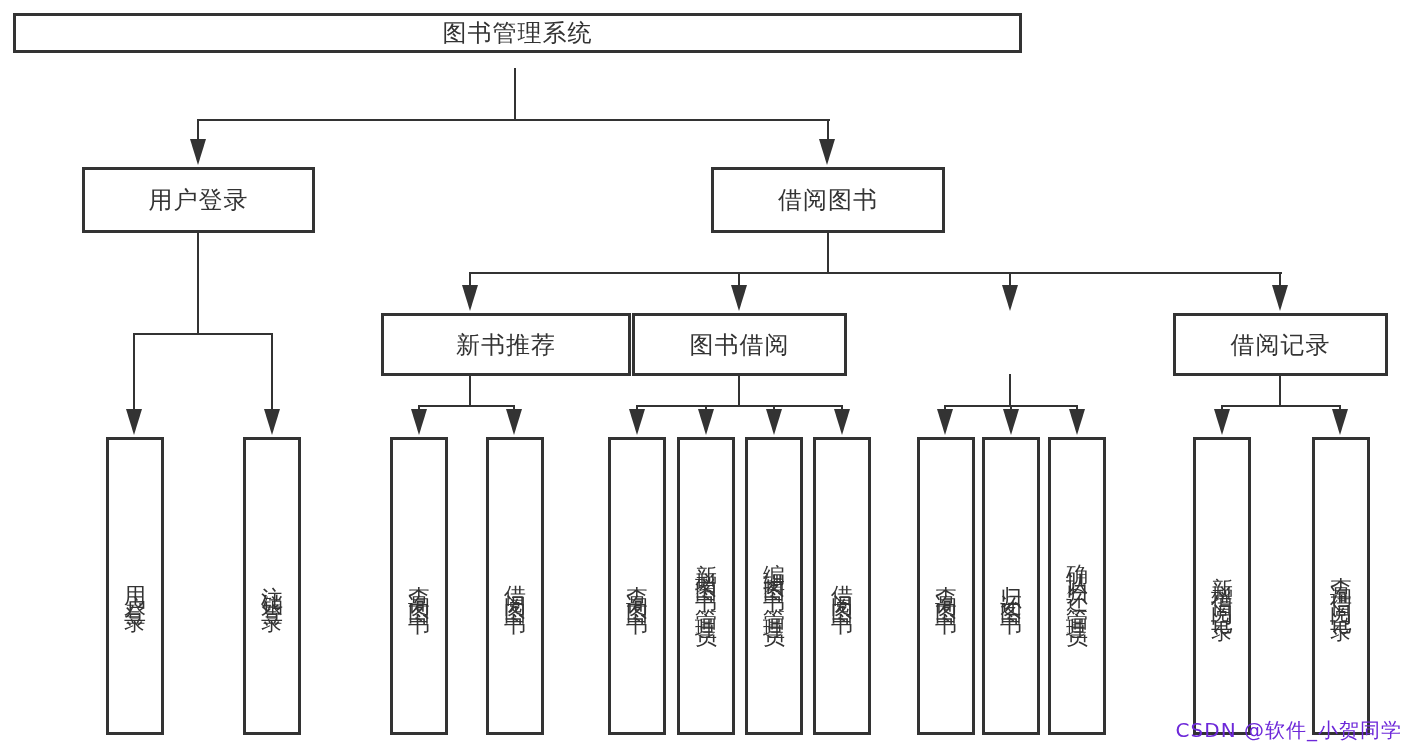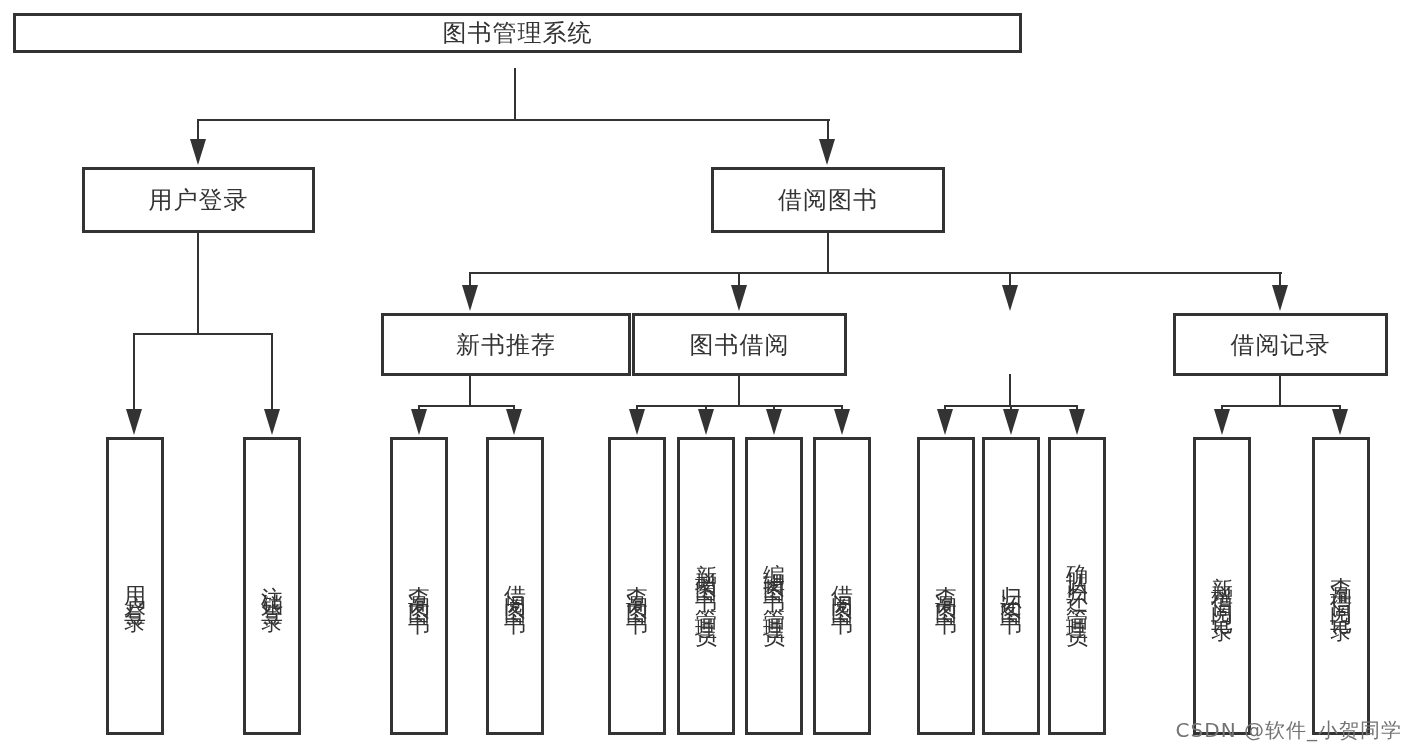--- a/index.html
+++ b/index.html
@@ -8,21 +8,21 @@
   .box{position:absolute;box-sizing:border-box;border:3px solid #333;background:#fff;
        display:flex;align-items:center;justify-content:center;color:#333;}
   .hbox{font-size:24px;letter-spacing:1px;}
   .vbox{width:58px;height:298px;top:437px;}
   .vlabel{writing-mode:vertical-rl;text-orientation:mixed;font-size:22px;
           letter-spacing:9px;line-height:1;color:#333;}
   .hl{position:absolute;height:2px;background:#333;}
   .vl{position:absolute;width:2px;background:#333;}
   .ah{position:absolute;width:0;height:0;border-left:8px solid transparent;
       border-right:8px solid transparent;border-top:26px solid #333;}
-  .watermark{position:absolute;right:3px;bottom:3px;font-size:20px;color:#737373;
+  .watermark{position:absolute;right:3px;bottom:3px;font-size:20px;color:#6d28d9;
              letter-spacing:1px;white-space:nowrap;}
 </style>
 </head>
 <body>
 
 <div class="stage">
 
   <div class="box hbox" style="left:13px;top:13px;width:1009px;height:40px">图书管理系统</div>
 
   <div class="box hbox" style="left:82px;top:167px;width:233px;height:66px">用户登录</div>

